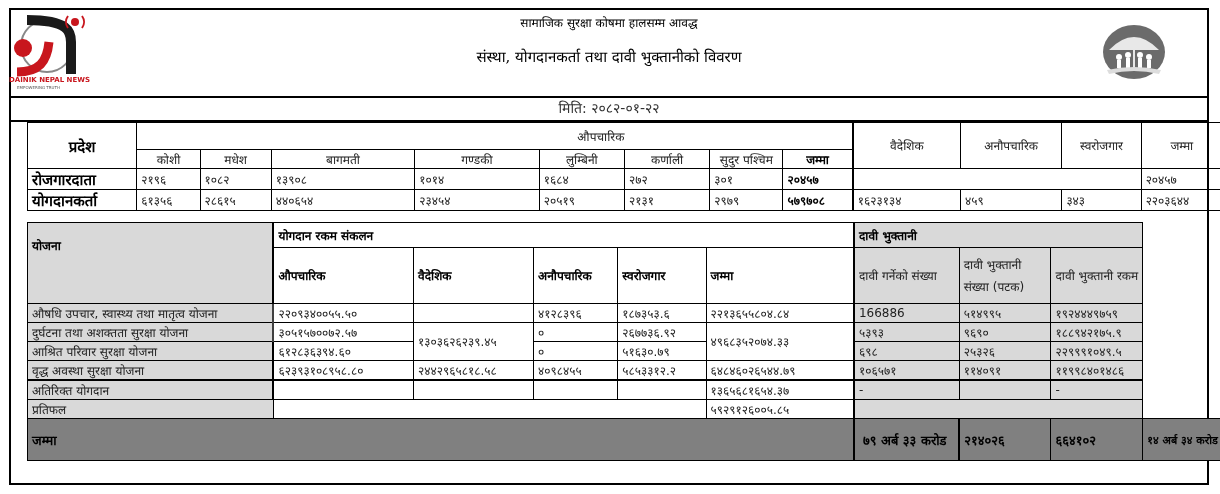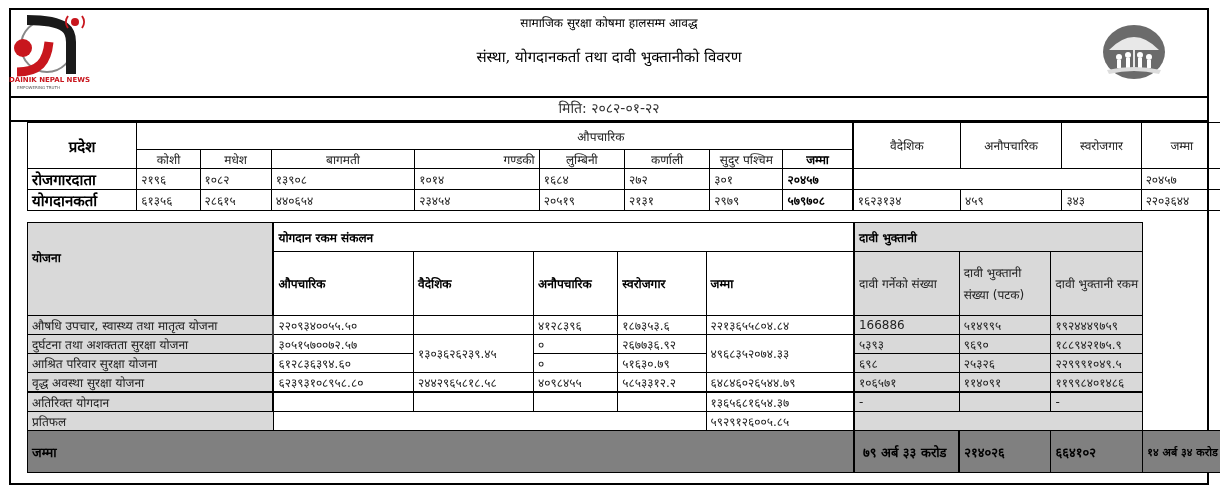--- a/index.html
+++ b/index.html
@@ -71,21 +71,21 @@
       <td colspan="8" style="padding-left:440px;height:26px;">औपचारिक</td>
       <td class="c thick-l" rowspan="2" style="width:98px;">वैदेशिक</td>
       <td class="c" rowspan="2" style="width:92px;">अनौपचारिक</td>
       <td class="c" rowspan="2" style="width:70px;">स्वरोजगार</td>
       <td class="c" rowspan="2" style="width:72px;">जम्मा</td>
     </tr>
     <tr>
       <td class="c" style="width:54px;">कोशी</td>
       <td class="c" style="width:62px;">मधेश</td>
       <td class="c" style="width:134px;">बागमती</td>
-      <td class="c" style="width:115px;text-align:right;">गण्डकी</td>
+      <td class="c" style="width:115px;">गण्डकी</td>
       <td class="c" style="width:76px;margin-top:48px;">लुम्बिनी</td>
       <td class="c" style="width:76px;">कर्णाली</td>
       <td class="c" style="width:64px;">सुदुर पश्चिम</td>
       <td class="c bold" style="width:60px;">जम्मा</td>
     </tr>
     <tr>
       <td class="big">रोजगारदाता</td>
       <td>२१९६</td>
       <td>१०८२</td>
       <td>१३९०८</td>
@@ -111,21 +111,21 @@
       <td>४५९</td>
       <td>३४३</td>
       <td>२२०३६४४</td>
     </tr>
   </tbody>
     </table>
 
   <table class="t2">
     <tbody>
         <tr>
-      <td class="grey big" rowspan="2" style="width:238px;height:66px;vertical-align:top;padding-top:26px;">योजना</td>
+      <td class="grey big" rowspan="2" style="width:238px;height:66px;vertical-align:top;padding-top:14px;">योजना</td>
       <td class="hb" colspan="5" style="border-left:2px solid #000;height:20px;">योगदान रकम संकलन</td>
       <td class="grey hb" colspan="3" style="border-left:2px solid #000;">दावी भुक्तानी</td>
     </tr>
     <tr style="height:46px;">
       <td class="hb" style="width:132px;border-left:2px solid #000;">औपचारिक</td>
       <td class="hb" style="width:112px;">वैदेशिक</td>
       <td class="hb" style="width:76px;">अनौपचारिक</td>
       <td class="hb" style="width:80px;">स्वरोजगार</td>
       <td class="hb" style="width:140px;border-right:2px solid #000;">जम्मा</td>
       <td class="grey" style="width:96px;">दावी गर्नेको संख्या</td>

